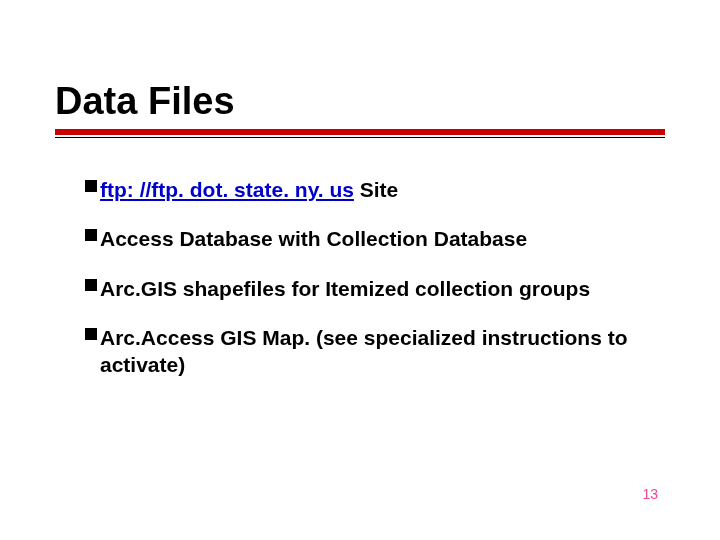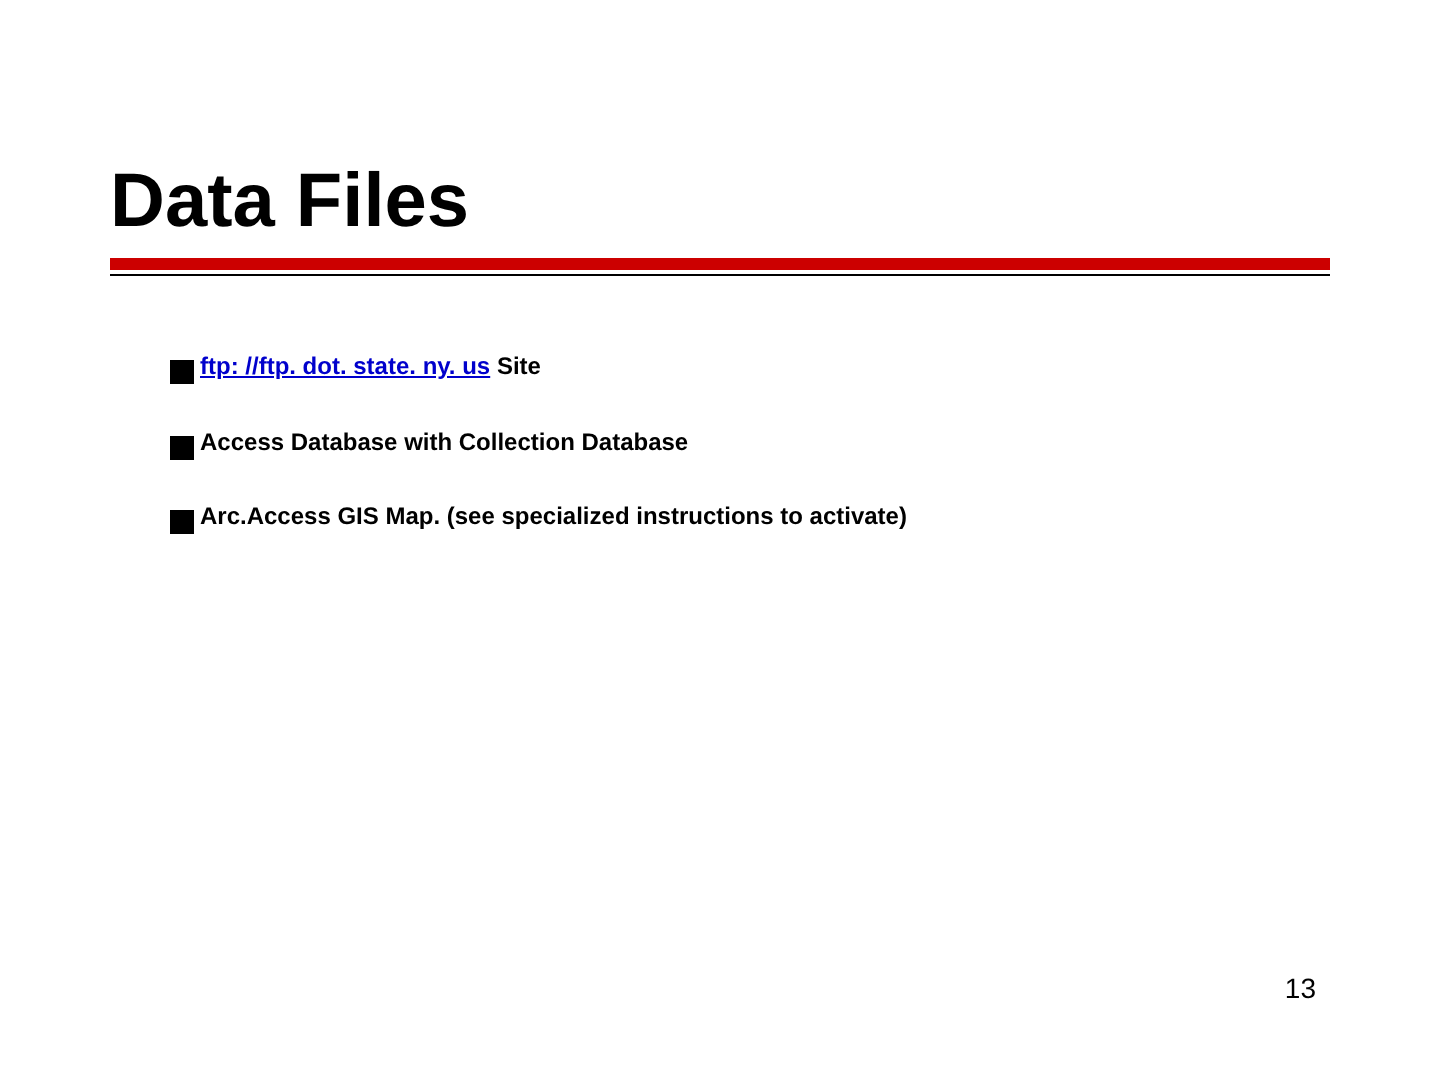--- a/index.html
+++ b/index.html
@@ -36,21 +36,21 @@
     margin-bottom: 38px;
   }
   .bullets {
     list-style: none;
     padding-left: 30px;
   }
   .bullets li {
     position: relative;
     padding-left: 15px;
     margin-bottom: 22px;
-    font-size: 12px;
+    font-size: 21px;
     font-weight: bold;
     color: #000000;
     line-height: 1.3;
   }
   .bullets li::before {
     content: "";
     position: absolute;
     left: 0;
     top: 4px;
     width: 12px;
@@ -59,34 +59,35 @@
   }
   .link {
     color: #0000cc;
     text-decoration: underline;
   }
   .page-num {
     position: absolute;
     right: 62px;
     bottom: 38px;
     font-size: 14px;
-    color: #000000;
+    color: #ec4899;
     font-family: Verdana, sans-serif;
   }
 </style>
 </head>
 <body>
 
 <div class="slide">
   <h1 class="title">Data Files</h1>
   <div class="rule-thick"></div>
   <div class="rule-thin"></div>
 
   <ul class="bullets">
     <li>
       <span class="link">ftp: //ftp. dot. state. ny. us</span><span>  Site</span>
     </li>
     <li><span>Access Database with Collection Database</span></li>
+    <li><span>Arc.GIS shapefiles for Itemized collection groups</span></li>
     <li><span>Arc.Access GIS Map.  (see specialized instructions to activate)</span></li>
   </ul>
 
   <div class="page-num">13</div>
 </div>
 
 </body></html>

